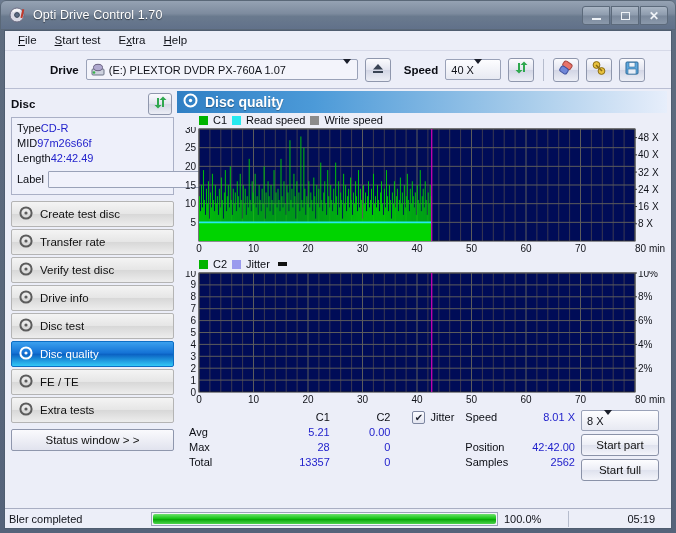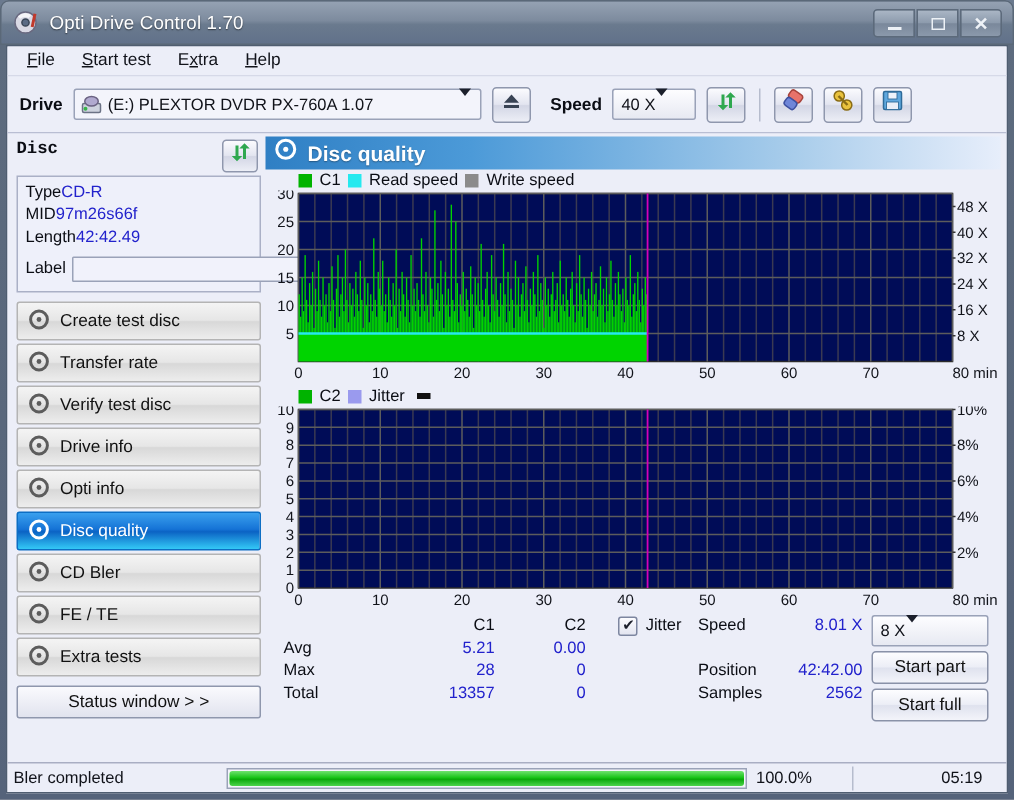--- a/index.html
+++ b/index.html
@@ -61,21 +61,21 @@
   }
   .menu-item {
     font-size:11.5px; color:#11131a; padding:2px 9px 3px 7px; cursor:default;
   }
   .menu-item u { text-decoration:underline; }
 
   #toolbar {
     height:38px; background:#eceef8; display:flex; align-items:center;
     padding:0 8px; gap:7px; border-bottom:1px solid #b9bed3;
   }
-  .tb-label { font-size:11.5px; font-weight:bold; color:#0b0d14; }
+  .tb-label { font-size:11.5px; font-weight:bold; color:#0b0d14;margin-left:37px; }
   .drv-combo {
     width:272px; height:21px; background:#f3f4fb;
     border:1px solid #9aa2b8; border-radius:2px;
     display:flex; align-items:center; padding:0 2px; position:relative;
     font-size:11px; color:#101219;
   }
   .drv-combo .arrow { position:absolute; right:6px; }
   .arrow-dn {
     width:0;height:0;border-left:4px solid transparent;border-right:4px solid transparent;
     border-top:5px solid #1b1f2b;
@@ -91,22 +91,22 @@
     border:1px solid #9aa2b8;border-radius:2px;display:flex;align-items:center;
     padding-left:5px;position:relative;font-size:11px;color:#101219;
   }
 
   
   #main { flex:1; display:flex; min-height:0; background:#eceef8; }
   #sidebar {
     width:172px; padding:4px 3px 0 6px; display:flex; flex-direction:column;
   }
   .disc-head {
-    display:flex;justify-content:space-between;
-    height:22px; padding-right:2px;font-family:Liberation Mono, monospace;
+    display:flex;align-items:center;justify-content:space-between;
+    height:22px; padding-right:2px;
   }
   .disc-head .lbl { font-size:11.5px;font-weight:bold;color:#0b0d14; }
   .disc-panel {
     border:1px solid #aab0c6; background:#eef0fa; padding:3px 5px 5px 5px;
     margin-top:2px;
   }
   .disc-row { display:flex; justify-content:flex-start; font-size:11px; line-height:15px; }
   .disc-row .k { color:#0b0d14; }
   .disc-row .v { color:#2222cc; }
   .label-row { display:flex; align-items:center; gap:4px; margin-top:3px; }
@@ -365,39 +365,30 @@
             </span>
             <span>Drive info</span>
           </div>
           <div class="nav-item">
             <span>
               <svg width="14" height="14" viewBox="0 0 14 14">
                   <circle cx="7" cy="7" r="5.6" fill="none" stroke="#5c5c5c" stroke-width="2"></circle>
                   <circle cx="7" cy="7" r="1.6" fill="#5c5c5c"></circle>
                 </svg>
             </span>
-            <span>Opti info</span>
+            <span>Disc test</span>
           </div>
           <div class="nav-item active">
             <span>
               <svg width="14" height="14" viewBox="0 0 14 14">
                   <circle cx="7" cy="7" r="5.6" fill="none" stroke="#ffffff" stroke-width="2"></circle>
                   <circle cx="7" cy="7" r="1.6" fill="#ffffff"></circle>
                 </svg>
             </span>
             <span>Disc quality</span>
-          </div>
-          <div class="nav-item">
-            <span>
-              <svg width="14" height="14" viewBox="0 0 14 14">
-                  <circle cx="7" cy="7" r="5.6" fill="none" stroke="#5c5c5c" stroke-width="2"></circle>
-                  <circle cx="7" cy="7" r="1.6" fill="#5c5c5c"></circle>
-                </svg>
-            </span>
-            <span>CD Bler</span>
           </div>
           <div class="nav-item">
             <span>
               <svg width="14" height="14" viewBox="0 0 14 14">
                   <circle cx="7" cy="7" r="5.6" fill="none" stroke="#5c5c5c" stroke-width="2"></circle>
                   <circle cx="7" cy="7" r="1.6" fill="#5c5c5c"></circle>
                 </svg>
             </span>
             <span>FE / TE</span>
           </div>

